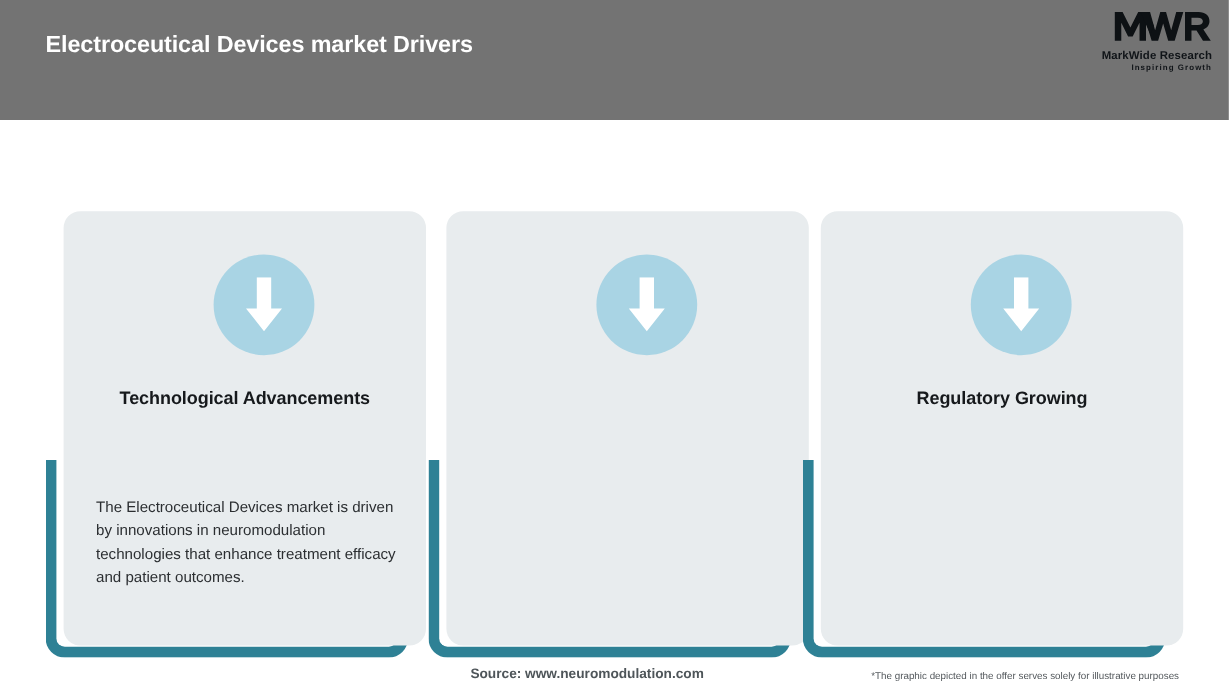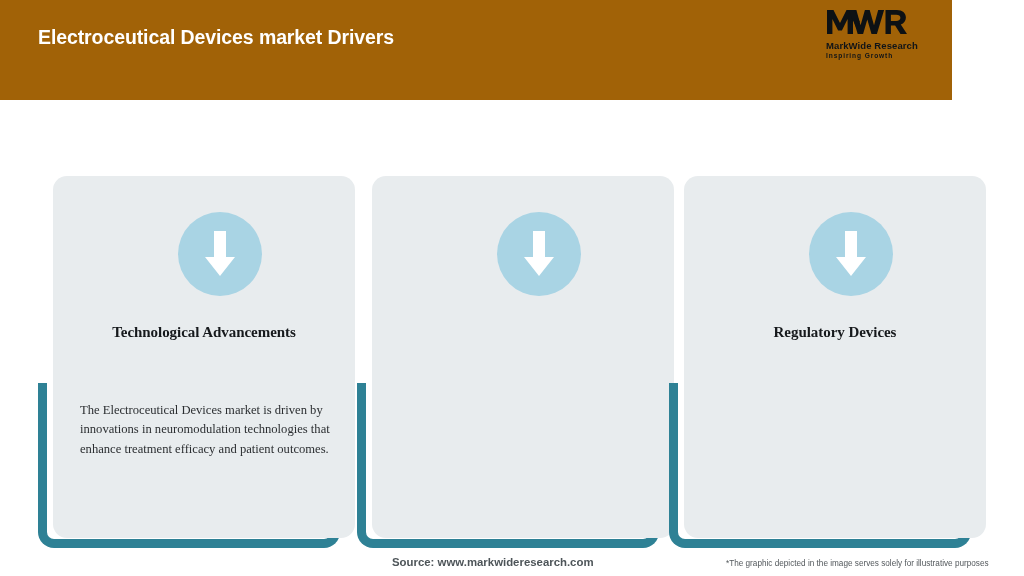--- a/index.html
+++ b/index.html
@@ -13,23 +13,23 @@
     font-family: "Liberation Sans", sans-serif;
     overflow: hidden;
     position: relative;
   }
 
   
   .header {
     position: absolute;
     left: 0;
     top: 0;
-    width: 952px;
+    width: 1024px;
     height: 100px;
-    background: #a16207;
+    background: #737373;
   }
   .header-title {
     position: absolute;
     left: 38px;
     top: 26px;
     font-size: 19.5px;
     font-weight: bold;
     color: #ffffff;
     letter-spacing: -0.1px;
     white-space: nowrap;
@@ -37,21 +37,21 @@
 
   
   .logo {
     position: absolute;
     right: 14px;
     top: 9px;
     width: 112px;
     height: 52px;
     display: flex;
     flex-direction: column;
-    align-items: flex-start;
+    align-items: flex-end;
     justify-content: flex-start;
   }
   .logo-mark {
     display: block;
     margin-bottom: 1px;
   }
   .logo-name {
     font-size: 9.5px;
     font-weight: bold;
     color: #101418;
@@ -74,21 +74,20 @@
     left: 0;
     top: 100px;
     width: 1024px;
     height: 440px;
   }
   .card-wrap {
     position: absolute;
     top: 0;
     width: 302px;
     height: 440px;
-    font-family: Liberation Serif, serif;
   }
   .card-wrap.c0 { left: 38px; }
   .card-wrap.c1 { left: 357px; }
   .card-wrap.c2 { left: 669px; }
 
   
   .bracket {
     position: absolute;
     left: 0px;
     top: 283px;
@@ -135,21 +134,21 @@
     text-align: center;
     font-size: 15px;
     font-weight: bold;
     color: #16191c;
     letter-spacing: -0.05px;
   }
 
   .card-body {
     position: absolute;
     left: 27px;
-    top: 225px;
+    top: 238px;
     width: 262px;
     font-size: 12.6px;
     line-height: 19.3px;
     color: #2b2e31;
     text-align: left;
   }
 
   
   .footer-source {
     position: absolute;
@@ -222,20 +221,20 @@
   </div>
 
   <div class="card-wrap c2">
     <div class="bracket"></div>
     <div class="card">
       <div class="icon-circle">
         <svg class="arrow-svg" width="38" height="46" viewBox="0 0 38 46" xmlns="http://www.w3.org/2000/svg">
           <path d="M13 0 L25 0 L25 26 L34 26 L19 45 L4 26 L13 26 Z" fill="#ffffff"></path>
         </svg>
       </div>
-      <div class="card-title">Regulatory Devices</div>
+      <div class="card-title">Regulatory Growing</div>
     </div>
   </div>
 
 </div>
 
-<div class="footer-source">Source: www.markwideresearch.com</div>
-<div class="footer-note">*The graphic depicted in the image serves solely for illustrative purposes</div>
+<div class="footer-source">Source: www.neuromodulation.com</div>
+<div class="footer-note">*The graphic depicted in the offer serves solely for illustrative purposes</div>
 
 </body></html>

